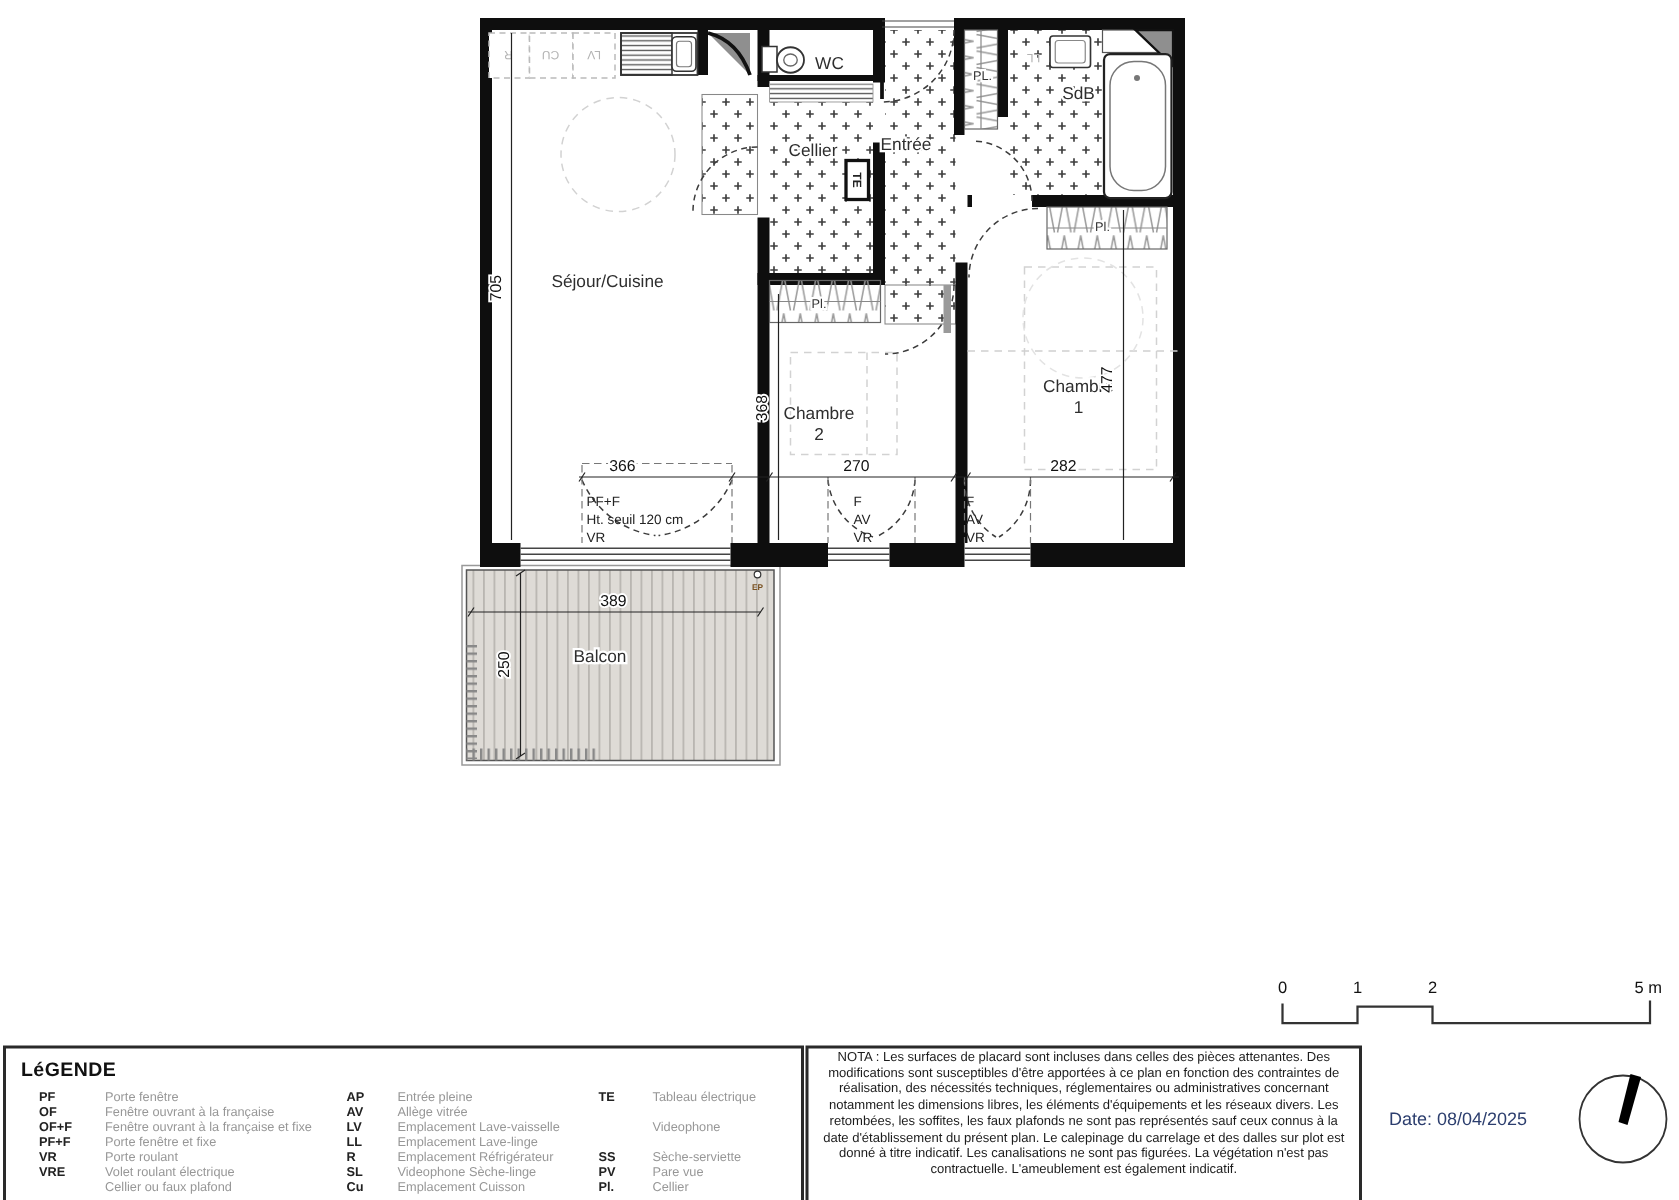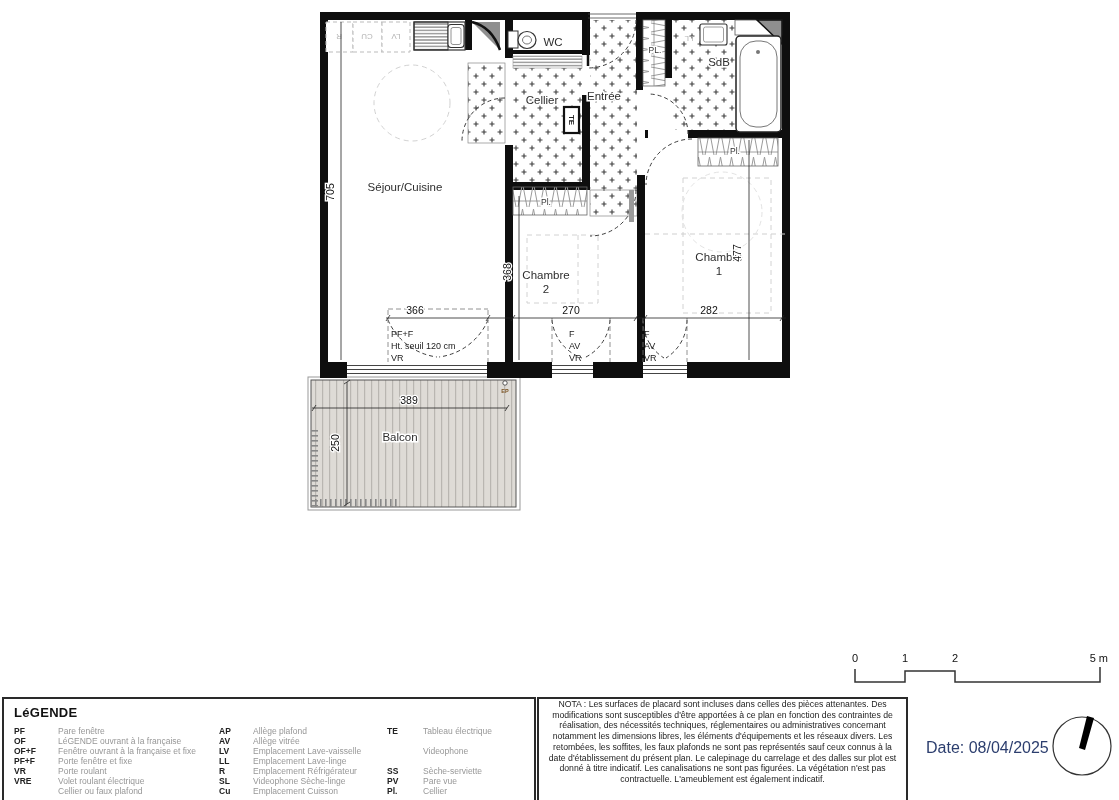--- a/index.html
+++ b/index.html
@@ -10,28 +10,28 @@
   .dim-lbl{fill:#111;font-size:10.5px;paint-order:stroke;stroke:#ffffff;stroke-width:2.5px;}
   .win-lbl{fill:#222;font-size:9px;}
   .pl-lbl{fill:#333;font-size:8.5px;paint-order:stroke;stroke:#ffffff;stroke-width:3px;}
   .appl-lbl{fill:#b3b3b3;font-size:8px;}
   .scale-lbl{fill:#111;font-size:11px;}
   .box{position:absolute;border:2px solid #2a2a2a;background:#fff;box-sizing:border-box;}
   #legend-box{left:2px;top:697px;width:534px;height:112px;}
   .legend-title{position:absolute;left:10px;top:6px;font-size:13px;font-weight:bold;color:#111;letter-spacing:.3px;}
   .lg-col{position:absolute;top:27px;}
   .lg-row{height:10px;line-height:10px;font-size:8.5px;white-space:nowrap;}
-  .lg-abbr{display:inline-block;font-weight:bold;color:#222;}
+  .lg-abbr{display:inline-block;font-weight:bold;color:#222;margin-left:12px;}
   .lg-desc{color:#979797;}
   #lg-c1{left:10px;} #lg-c1 .lg-abbr{width:44px;}
   #lg-c2{left:215px;} #lg-c2 .lg-abbr{width:34px;}
   #lg-c3{left:383px;} #lg-c3 .lg-abbr{width:36px;}
   #nota-box{left:537px;top:697px;width:371px;height:120px;padding:0 9px;
     font-size:8.7px;line-height:10.7px;color:#1c1c1c;text-align:center;}
-  #date-text{position:absolute;left:926px;top:739px;font-size:16px;color:#2c3e6e;}
+  #date-text{position:absolute;left:926px;top:739px;font-size:12px;color:#2c3e6e;}
 </style>
 </head>
 <body>
 
 <div id="sheet">
 
 <svg id="plan-svg" width="1119" height="800" viewBox="0 0 1119 800">
   <defs>
     <pattern id="tiles" width="16" height="16" patternUnits="userSpaceOnUse">
       <path d="M4,1.5 V6.5 M1.5,4 H6.5 M12,9.5 V14.5 M9.5,12 H14.5" stroke="#3d3d3d" stroke-width="1.1" fill="none"></path>
@@ -257,30 +257,30 @@
 
   <g>
     <circle cx="1082" cy="746" r="29" fill="#fff" stroke="#333" stroke-width="1.2"></circle>
     <polygon points="1087,716 1094,718 1085,750 1079,748" fill="#000"></polygon>
   </g>
 </svg>
 
 <div class="box" id="legend-box">
   <div class="legend-title">LéGENDE</div>
   <div class="lg-col" id="lg-c1">
-    <div class="lg-row"><span class="lg-abbr">PF</span><span class="lg-desc">Pare fenêtre</span></div>
-    <div class="lg-row"><span class="lg-abbr">OF</span><span class="lg-desc">LéGENDE ouvrant à la française</span></div>
+    <div class="lg-row"><span class="lg-abbr">PF</span><span class="lg-desc">Porte fenêtre</span></div>
+    <div class="lg-row"><span class="lg-abbr">OF</span><span class="lg-desc">Fenêtre ouvrant à la française</span></div>
     <div class="lg-row"><span class="lg-abbr">OF+F</span><span class="lg-desc">Fenêtre ouvrant à la française et fixe</span></div>
     <div class="lg-row"><span class="lg-abbr">PF+F</span><span class="lg-desc">Porte fenêtre et fixe</span></div>
     <div class="lg-row"><span class="lg-abbr">VR</span><span class="lg-desc">Porte roulant</span></div>
     <div class="lg-row"><span class="lg-abbr">VRE</span><span class="lg-desc">Volet roulant électrique</span></div>
     <div class="lg-row"><span class="lg-abbr"></span><span class="lg-desc">Cellier ou faux plafond</span></div>
   </div>
   <div class="lg-col" id="lg-c2">
-    <div class="lg-row"><span class="lg-abbr">AP</span><span class="lg-desc">Allège plafond</span></div>
+    <div class="lg-row"><span class="lg-abbr">AP</span><span class="lg-desc">Entrée pleine</span></div>
     <div class="lg-row"><span class="lg-abbr">AV</span><span class="lg-desc">Allège vitrée</span></div>
     <div class="lg-row"><span class="lg-abbr">LV</span><span class="lg-desc">Emplacement Lave-vaisselle</span></div>
     <div class="lg-row"><span class="lg-abbr">LL</span><span class="lg-desc">Emplacement Lave-linge</span></div>
     <div class="lg-row"><span class="lg-abbr">R</span><span class="lg-desc">Emplacement Réfrigérateur</span></div>
     <div class="lg-row"><span class="lg-abbr">SL</span><span class="lg-desc">Videophone Sèche-linge</span></div>
     <div class="lg-row"><span class="lg-abbr">Cu</span><span class="lg-desc">Emplacement Cuisson</span></div>
   </div>
   <div class="lg-col" id="lg-c3">
     <div class="lg-row"><span class="lg-abbr">TE</span><span class="lg-desc">Tableau électrique</span></div>
     <div class="lg-row"><span class="lg-abbr"></span><span class="lg-desc"></span></div>

